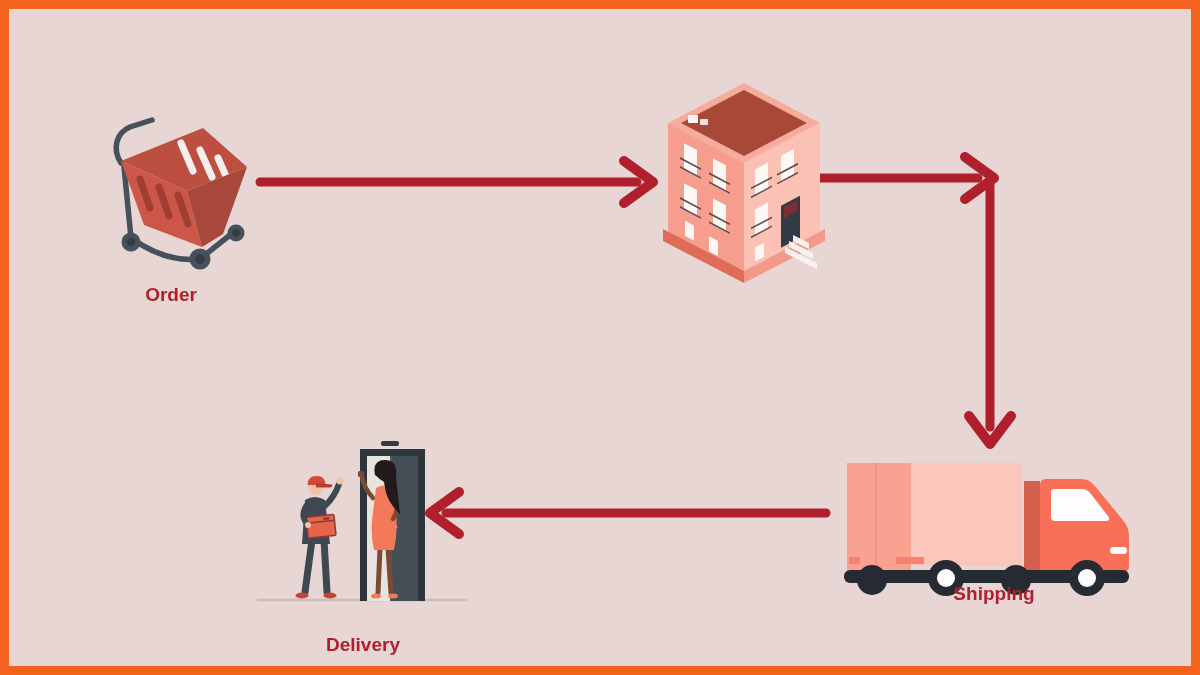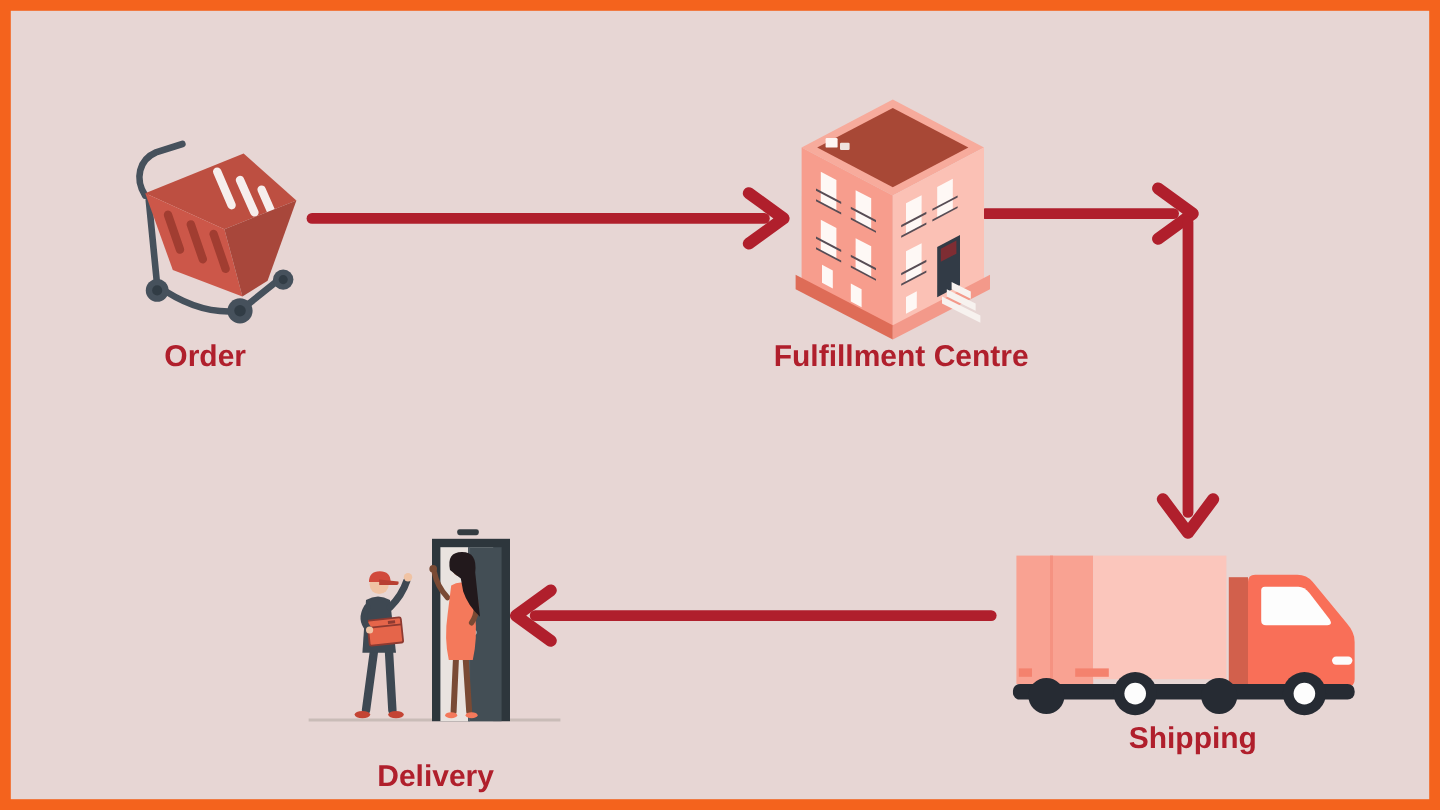--- a/index.html
+++ b/index.html
@@ -11,29 +11,29 @@
     border:9px solid #f4631d;
     overflow:hidden;
     font-family:"Liberation Sans", sans-serif;
   }
   .arrows { position:absolute; left:0; top:0; width:1182px; height:657px; }
   .node { position:absolute; margin:0; padding:0; }
   .node svg { display:block; }
   .node-label {
     position:absolute;
     font-weight:bold;
-    font-size:25px;
+    font-size:19px;
     line-height:1.0;
     color:#b01f2c;
     text-align:center;
     white-space:nowrap;
   }
   .lbl-order       { left:62px;  top:276px; width:200px; }
   .lbl-fulfillment { left:582px; top:276px; width:320px; }
-  .lbl-shipping    { left:885px; top:594px; width:200px;text-align:center; }
+  .lbl-shipping    { left:885px; top:575px; width:200px;text-align:center; }
   .lbl-delivery    { left:254px; top:594px; width:200px;margin-top:32px; }
   .pos-order       { left:95px;  top:98px; }
   .pos-fulfillment { left:648px; top:70px; }
   .pos-shipping    { left:835px; top:450px; }
   .pos-delivery    { left:248px; top:423px; }
 </style>
 </head>
 <body>
 
 <div class="canvas">
@@ -149,21 +149,20 @@
         <rect x="127" y="195" width="13" height="11" fill="#7e2d33"></rect>
       </g>
 
       <g fill="#f7f2ef">
         <polygon points="136,156 152,164 152,170 136,162"></polygon>
         <polygon points="132,162 156,174 156,180 132,168"></polygon>
         <polygon points="128,168 160,184 160,190 128,174"></polygon>
       </g>
     </svg>
   </figure>
-  <div class="node-label lbl-fulfillment">Fulfillment Centre</div>
 
   <figure class="node pos-shipping">
     <svg width="285" height="142" viewBox="0 0 285 142">
 
       <rect x="3" y="4" width="64" height="107" fill="#f9a292"></rect>
       <rect x="67" y="4" width="111" height="103" fill="#fbc6bc"></rect>
       <rect x="31" y="4" width="2.5" height="107" fill="#f59281"></rect>
       <rect x="5" y="98" width="11" height="7" fill="#f4826e"></rect>
       <rect x="52" y="98" width="28" height="7" fill="#f4826e"></rect>
 

